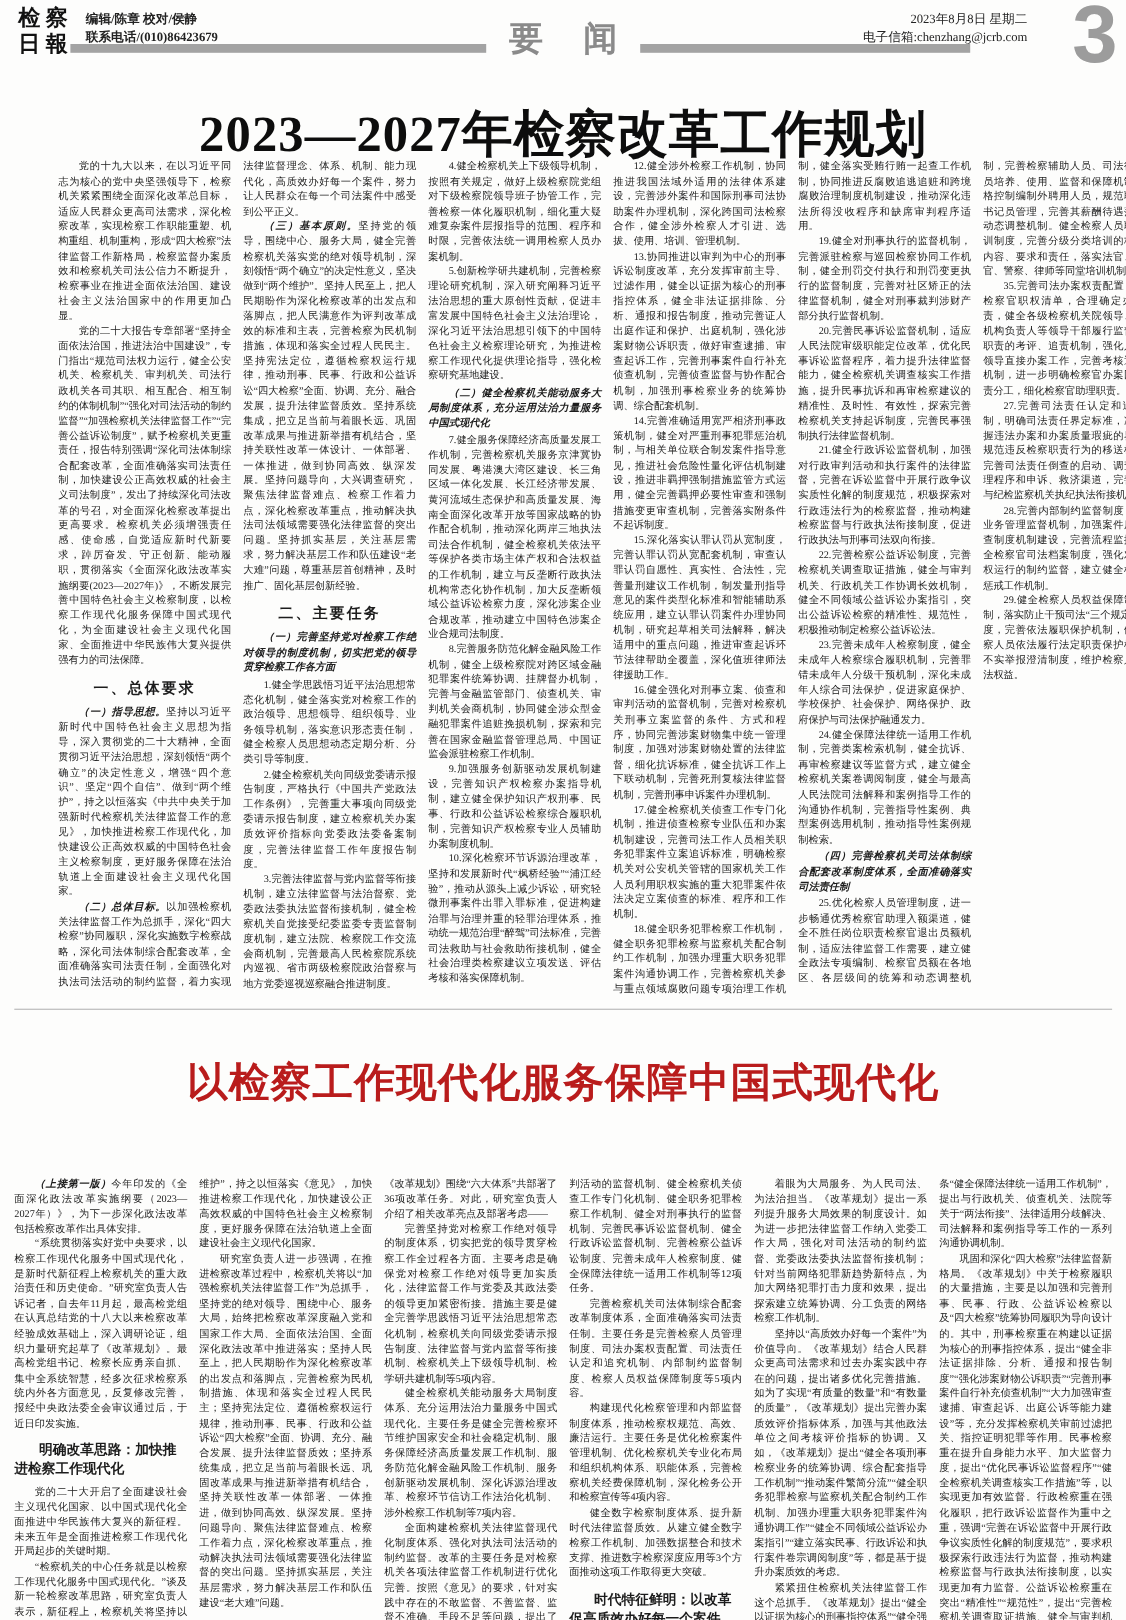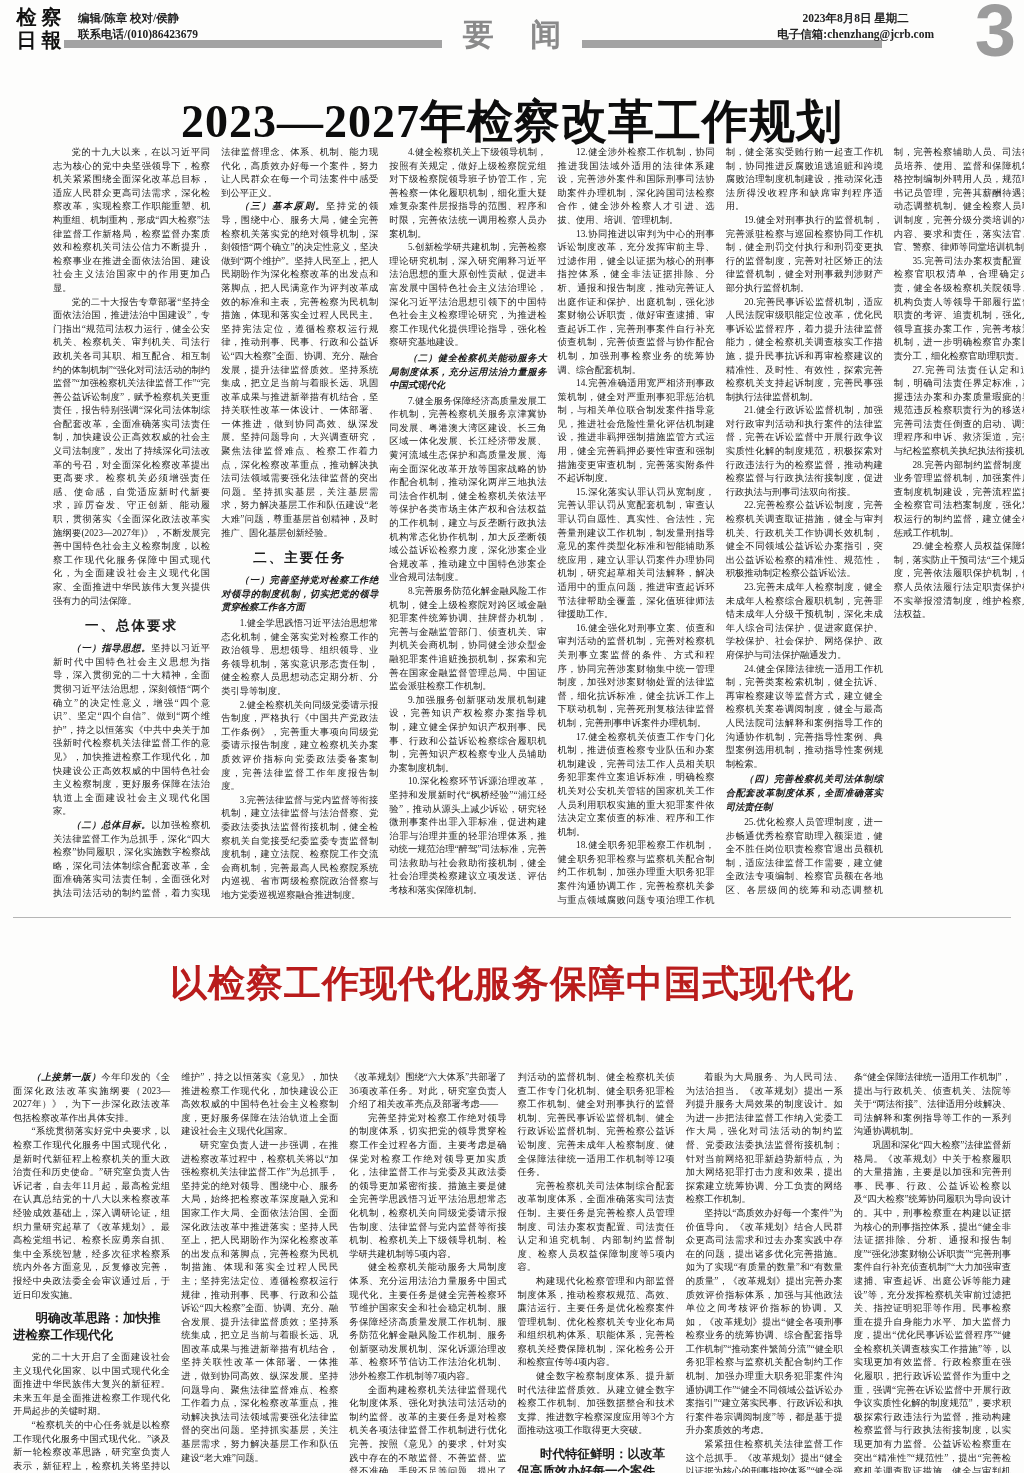--- a/index.html
+++ b/index.html
@@ -13,21 +13,21 @@
         display:grid;grid-template-columns:1fr 1fr;line-height:22px;
         font-weight:bold;font-size:20px;text-align:center;color:#111;
         font-family:"Liberation Serif",serif;}
   .mast-lines{position:absolute;left:78px;top:10px;font-size:11.5px;font-weight:bold;line-height:16px;color:#222;}
   .bar{position:absolute;top:40px;height:8px;background:#a3a3a3;}
   .bar-left{left:64px;width:378px;}
   .bar-right{left:582px;width:300px;}
   .section-label{position:absolute;left:442px;top:14px;width:140px;text-align:center;
         font-size:31px;font-weight:bold;color:#8a8a8a;letter-spacing:14px;text-indent:14px;
         font-family:"Liberation Sans","DejaVu Sans",sans-serif;}
-  .mast-right{position:absolute;right:90px;top:10px;text-align:center;font-size:11.5px;font-weight:bold;line-height:16px;color:#222;}
+  .mast-right{position:absolute;right:90px;top:10px;text-align:right;font-size:11.5px;font-weight:normal;line-height:16px;color:#222;}
   .page-number{position:absolute;right:8px;top:-12px;font-size:74px;font-weight:900;color:#9c9c9c;
         font-family:"Liberation Sans","DejaVu Sans",sans-serif;}
 
   
   .headline1{position:absolute;left:0;top:60px;width:1024px;text-align:center;
         font-size:46px;font-weight:900;letter-spacing:1px;color:#0d0d0d;}
   .art1-body{position:absolute;left:13px;top:146px;width:998px;height:764px;
         column-count:6;column-gap:11px;column-fill:auto;overflow:hidden;margin-left:40px;}
 
   

